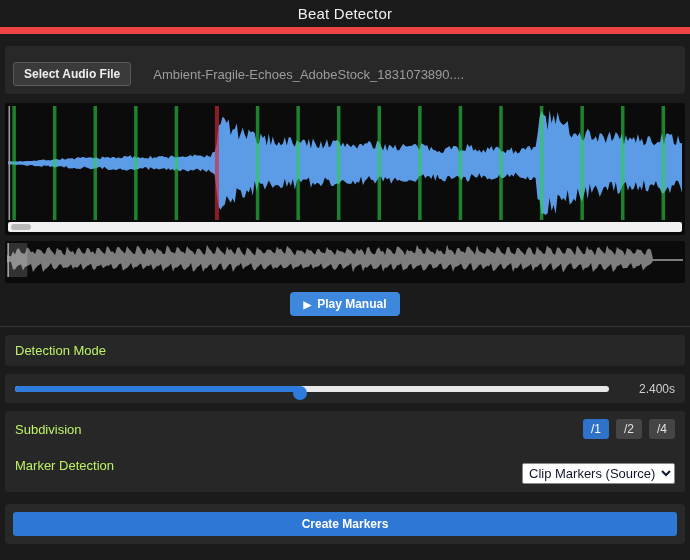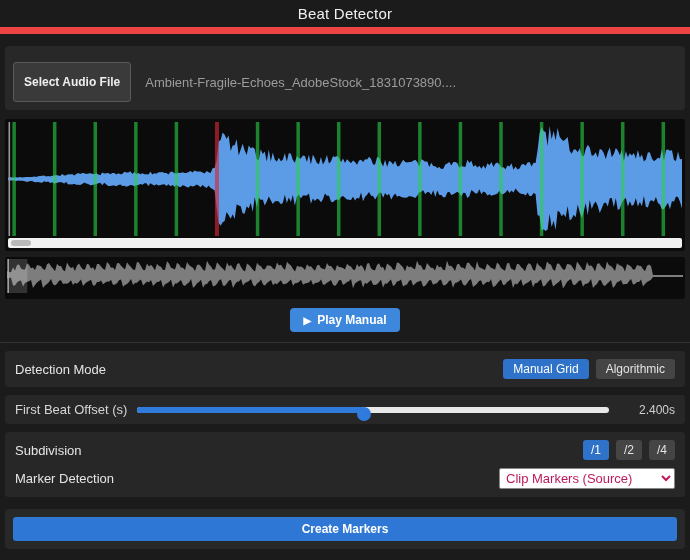--- a/index.html
+++ b/index.html
@@ -7,58 +7,58 @@
   *{box-sizing:border-box;}
   .header{height:34px;display:flex;align-items:center;justify-content:center;
     border-bottom:7px solid #ef4444;}
   .header .title{font-size:15px;font-weight:500;color:#f0f0f0;letter-spacing:.2px;}
   .card{margin:12px 5px 0;background:#282828;border-radius:4px;padding:8px;}
   .btn-primary{display:block;width:100%;height:24px;background:#2e77d4;color:#fff;
     border:none;border-radius:3px;font-size:12px;font-weight:bold;cursor:pointer;
     font-family:"Liberation Sans",sans-serif;}
   .file-row{display:flex;align-items:center;margin-top:8px;}
   .btn-secondary{background:#3a3a3a;color:#eee;border:1px solid #5a5a5a;border-radius:3px;
-    padding:12px 10px;font-size:12px;font-weight:600;cursor:pointer;white-space:nowrap;
+    padding:4px 10px;font-size:12px;font-weight:600;cursor:pointer;white-space:nowrap;
     font-family:"Liberation Sans",sans-serif;}
-  .filename{margin-left:14px;font-size:13px;color:#9c9c9c;white-space:nowrap;overflow:hidden;
+  .filename{margin-left:22px;font-size:13px;color:#9c9c9c;white-space:nowrap;overflow:hidden;
     text-overflow:ellipsis;text-align:right;}
   .wave-box{margin:9px 5px 0;background:#0b0b0b;padding:3px;border-radius:2px;}
   .wave-box svg{display:block;}
   .wave-scrollbar{height:10px;background:#f1f1f1;border-radius:2px;margin-top:2px;position:relative;}
   .wave-scrollbar .thumb{position:absolute;left:3px;top:2px;width:20px;height:6px;
     background:#b9b9b9;border-radius:3px;}
   .overview-box{margin:6px 5px 0;background:#0b0b0b;padding:2px;border-radius:2px;}
   .play-wrap{display:flex;justify-content:center;margin-top:9px;}
   .btn-play{background:#3d87dd;color:#fff;border:none;border-radius:4px;padding:5px 13px;
     font-size:12px;font-weight:600;cursor:pointer;display:flex;align-items:center;gap:6px;
     font-family:"Liberation Sans",sans-serif;}
   .btn-play .tri{font-size:10px;}
   .section-divider{border:none;border-top:1px solid #353535;margin:10px 0 0;}
   .strip{margin:8px 5px 0;background:#272727;border-radius:3px;padding:8px 10px;}
   .row{display:flex;align-items:center;justify-content:space-between;}
   .row + .row{margin-top:8px;}
-  .lbl{font-size:13px;color:#e5e5e5;}
+  .lbl{font-size:13px;color:#bef264;}
   .seg-group{display:flex;gap:7px;}
   .seg{background:#454545;color:#e3e3e3;border:none;border-radius:3px;padding:3px 10px;
     font-size:12px;cursor:pointer;font-family:"Liberation Sans",sans-serif;}
   .seg.small{padding:3px 0;width:26px;text-align:center;}
   .seg.active{background:#2e72c9;color:#fff;}
   .slider-strip{padding:6px 10px;}
   .slider-row{display:flex;align-items:center;height:17px;}
   .slider-row + .slider-row{margin-top:5px;}
   .slider-label{font-size:13px;color:#d6d6d6;white-space:nowrap;margin-right:10px;}
   .slider{flex:1;position:relative;height:14px;cursor:pointer;}
   .slider-track{position:absolute;left:0;right:0;top:4px;height:6px;background:#e8e8e8;border-radius:3px;}
   .slider-fill{position:absolute;left:0;top:0;height:6px;background:#2e7bdb;border-radius:3px;}
   .slider-thumb{position:absolute;top:0;width:14px;height:14px;border-radius:50%;
     background:#2e7bdb;margin-left:-7px;}
   .slider-value{min-width:58px;text-align:right;font-size:12px;color:#d0d0d0;margin-left:8px;
     white-space:nowrap;}
-  .placement-select{width:176px;height:21px;background:#fff;color:#be185d;border:1px solid #888;
-    border-radius:2px;font-size:13px;font-family:"Liberation Sans",sans-serif;padding:0 2px;}
+  .placement-select{width:153px;height:21px;background:#fff;color:#0f172a;border:1px solid #888;
+    border-radius:2px;font-size:13px;font-family:"Liberation Sans",sans-serif;padding:0 2px;margin-top:16px;}
 </style>
 </head>
 <body>
 
 <div class="header">
   <span class="title">Beat Detector</span>
 </div>
 
 <div class="card">
   <div class="file-row">
@@ -107,30 +107,25 @@
     <span class="tri">▶</span>
     <span>Play Manual</span>
   </button>
 </div>
 
 <hr class="section-divider">
 
 <div class="strip">
   <div class="row">
     <span class="lbl">Detection Mode</span>
-    <div class="seg-group">
-      <button class="seg active">Manual Grid</button>
-      <button class="seg">Algorithmic</button>
-    </div>
   </div>
 </div>
 
 <div class="strip slider-strip">
   <div class="slider-row">
-    <span class="slider-label">First Beat Offset (s)</span>
     <div class="slider">
       <div class="slider-track">
         <div class="slider-fill" style="width: 48%;"></div>
         <div class="slider-thumb" style="left: 48%;"></div>
       </div>
     </div>
     <span class="slider-value">2.400s</span>
   </div>
 </div>
 

